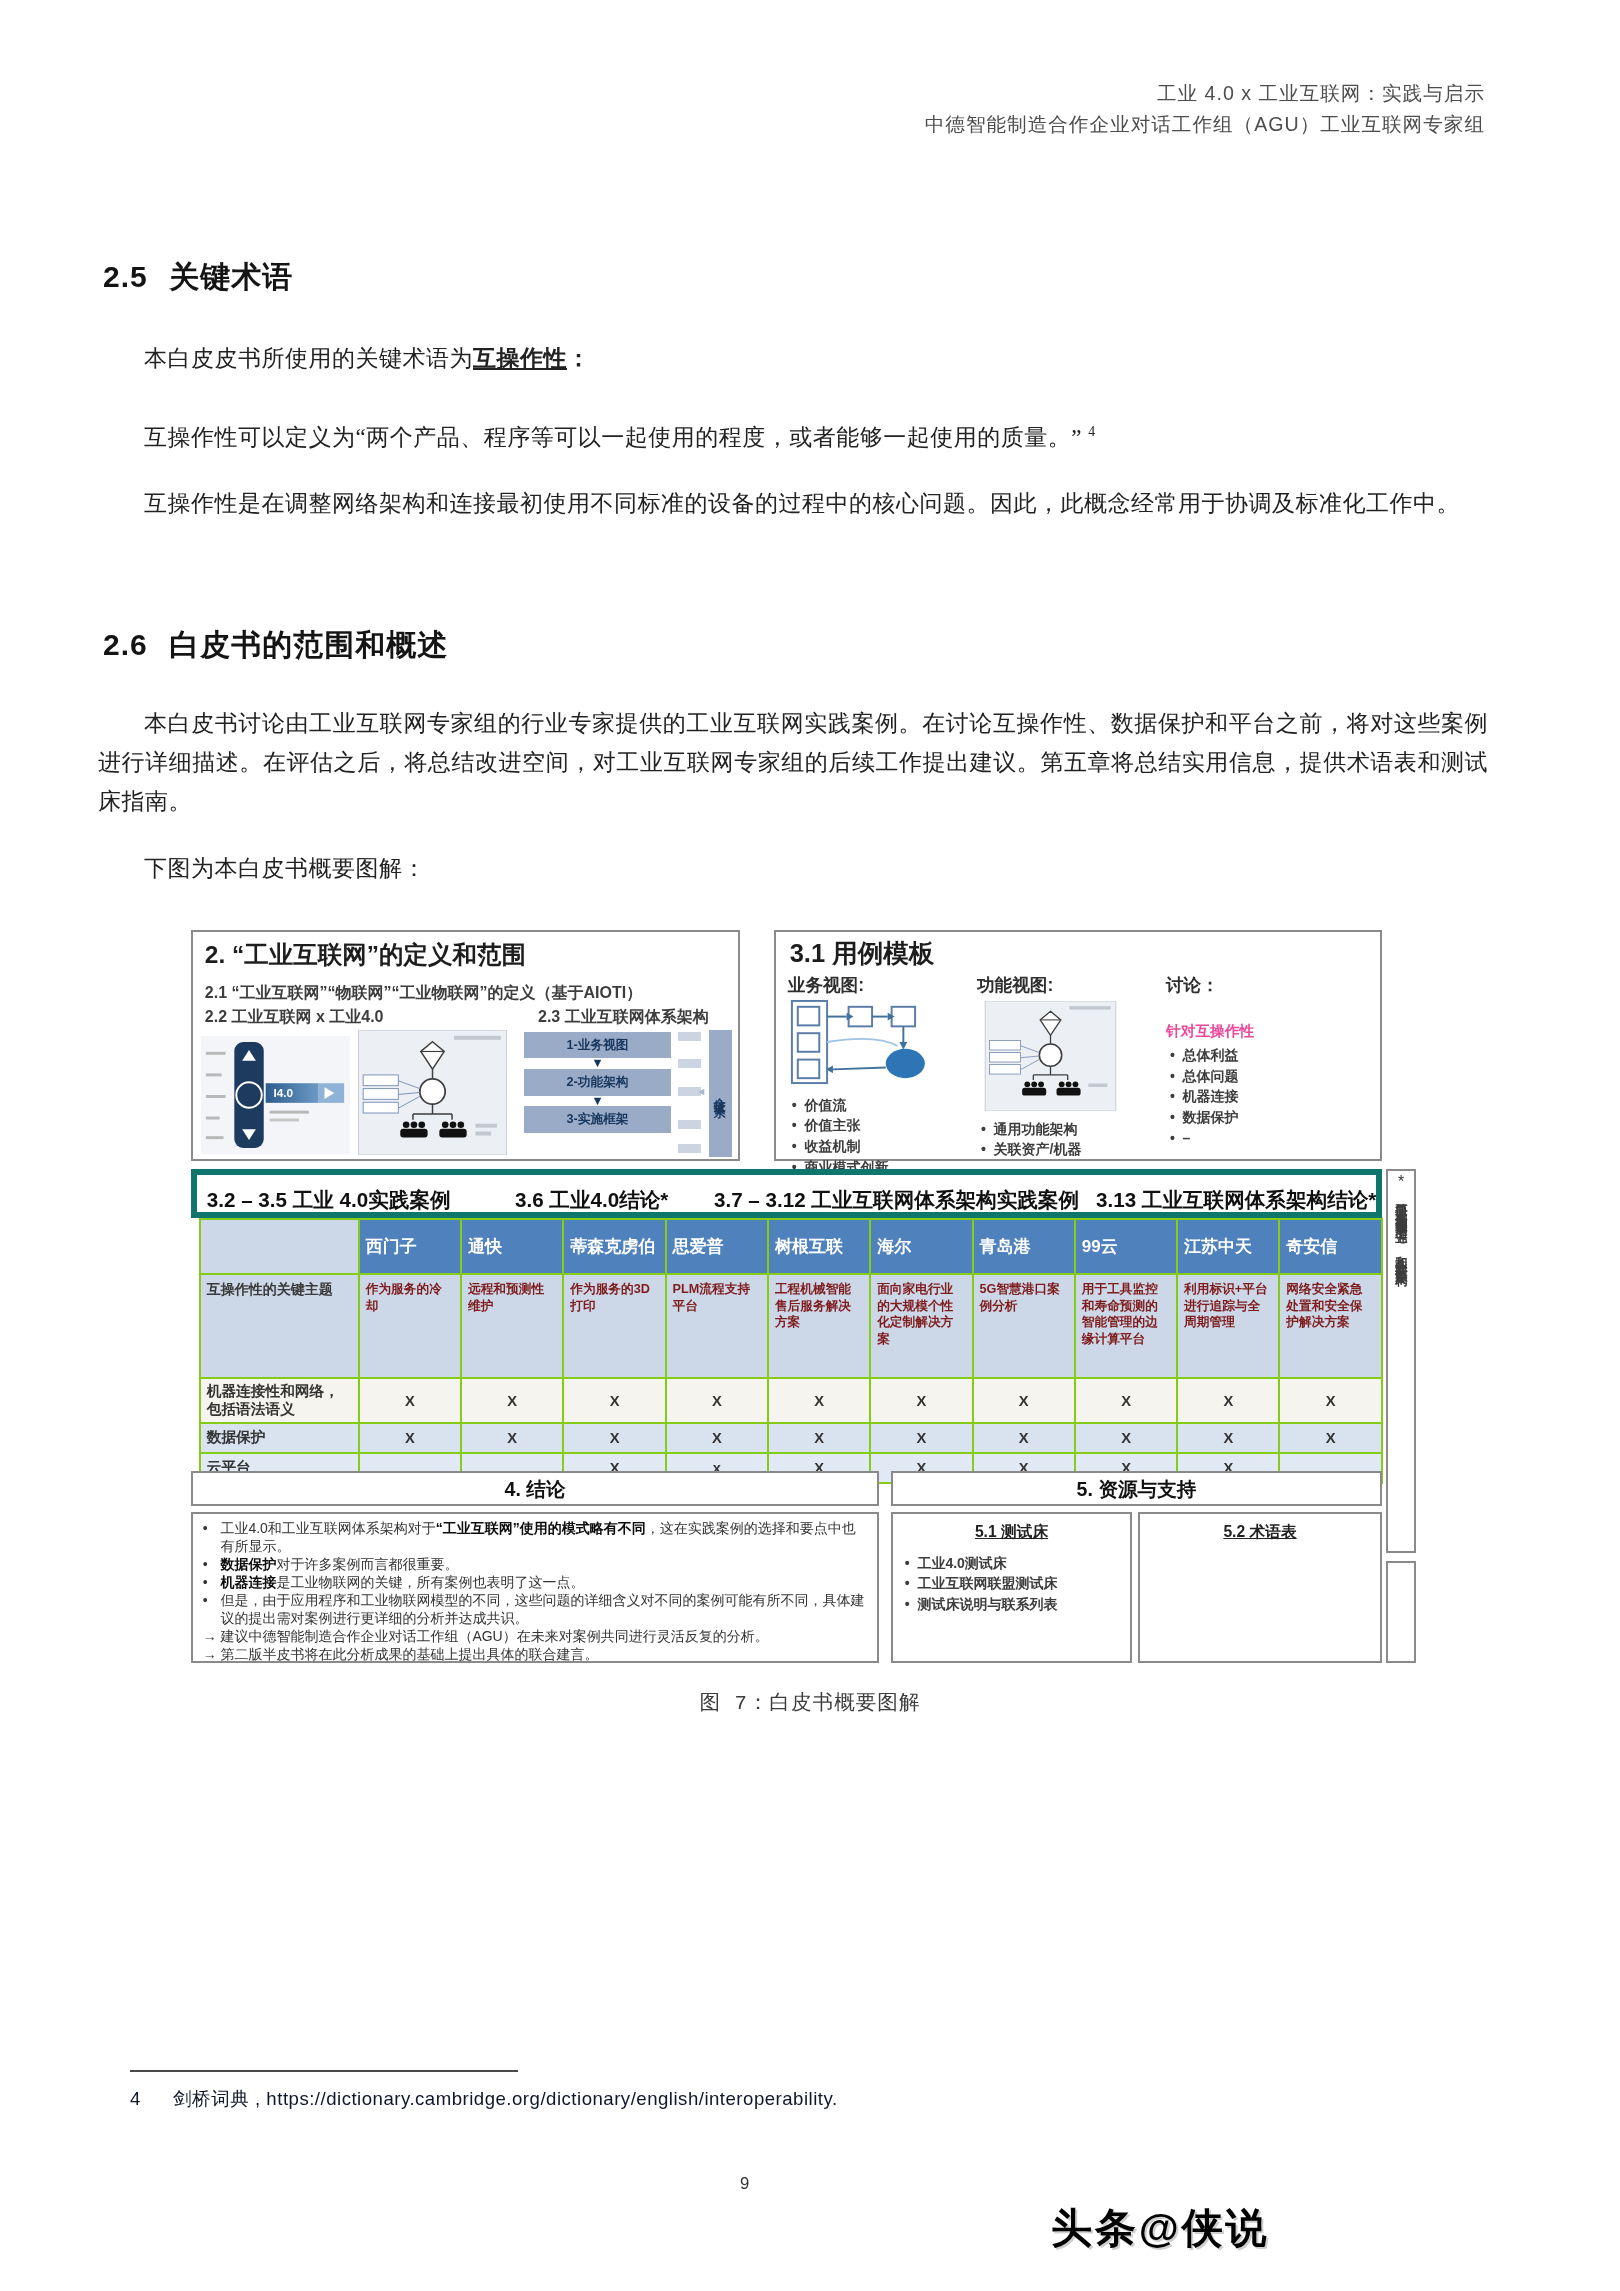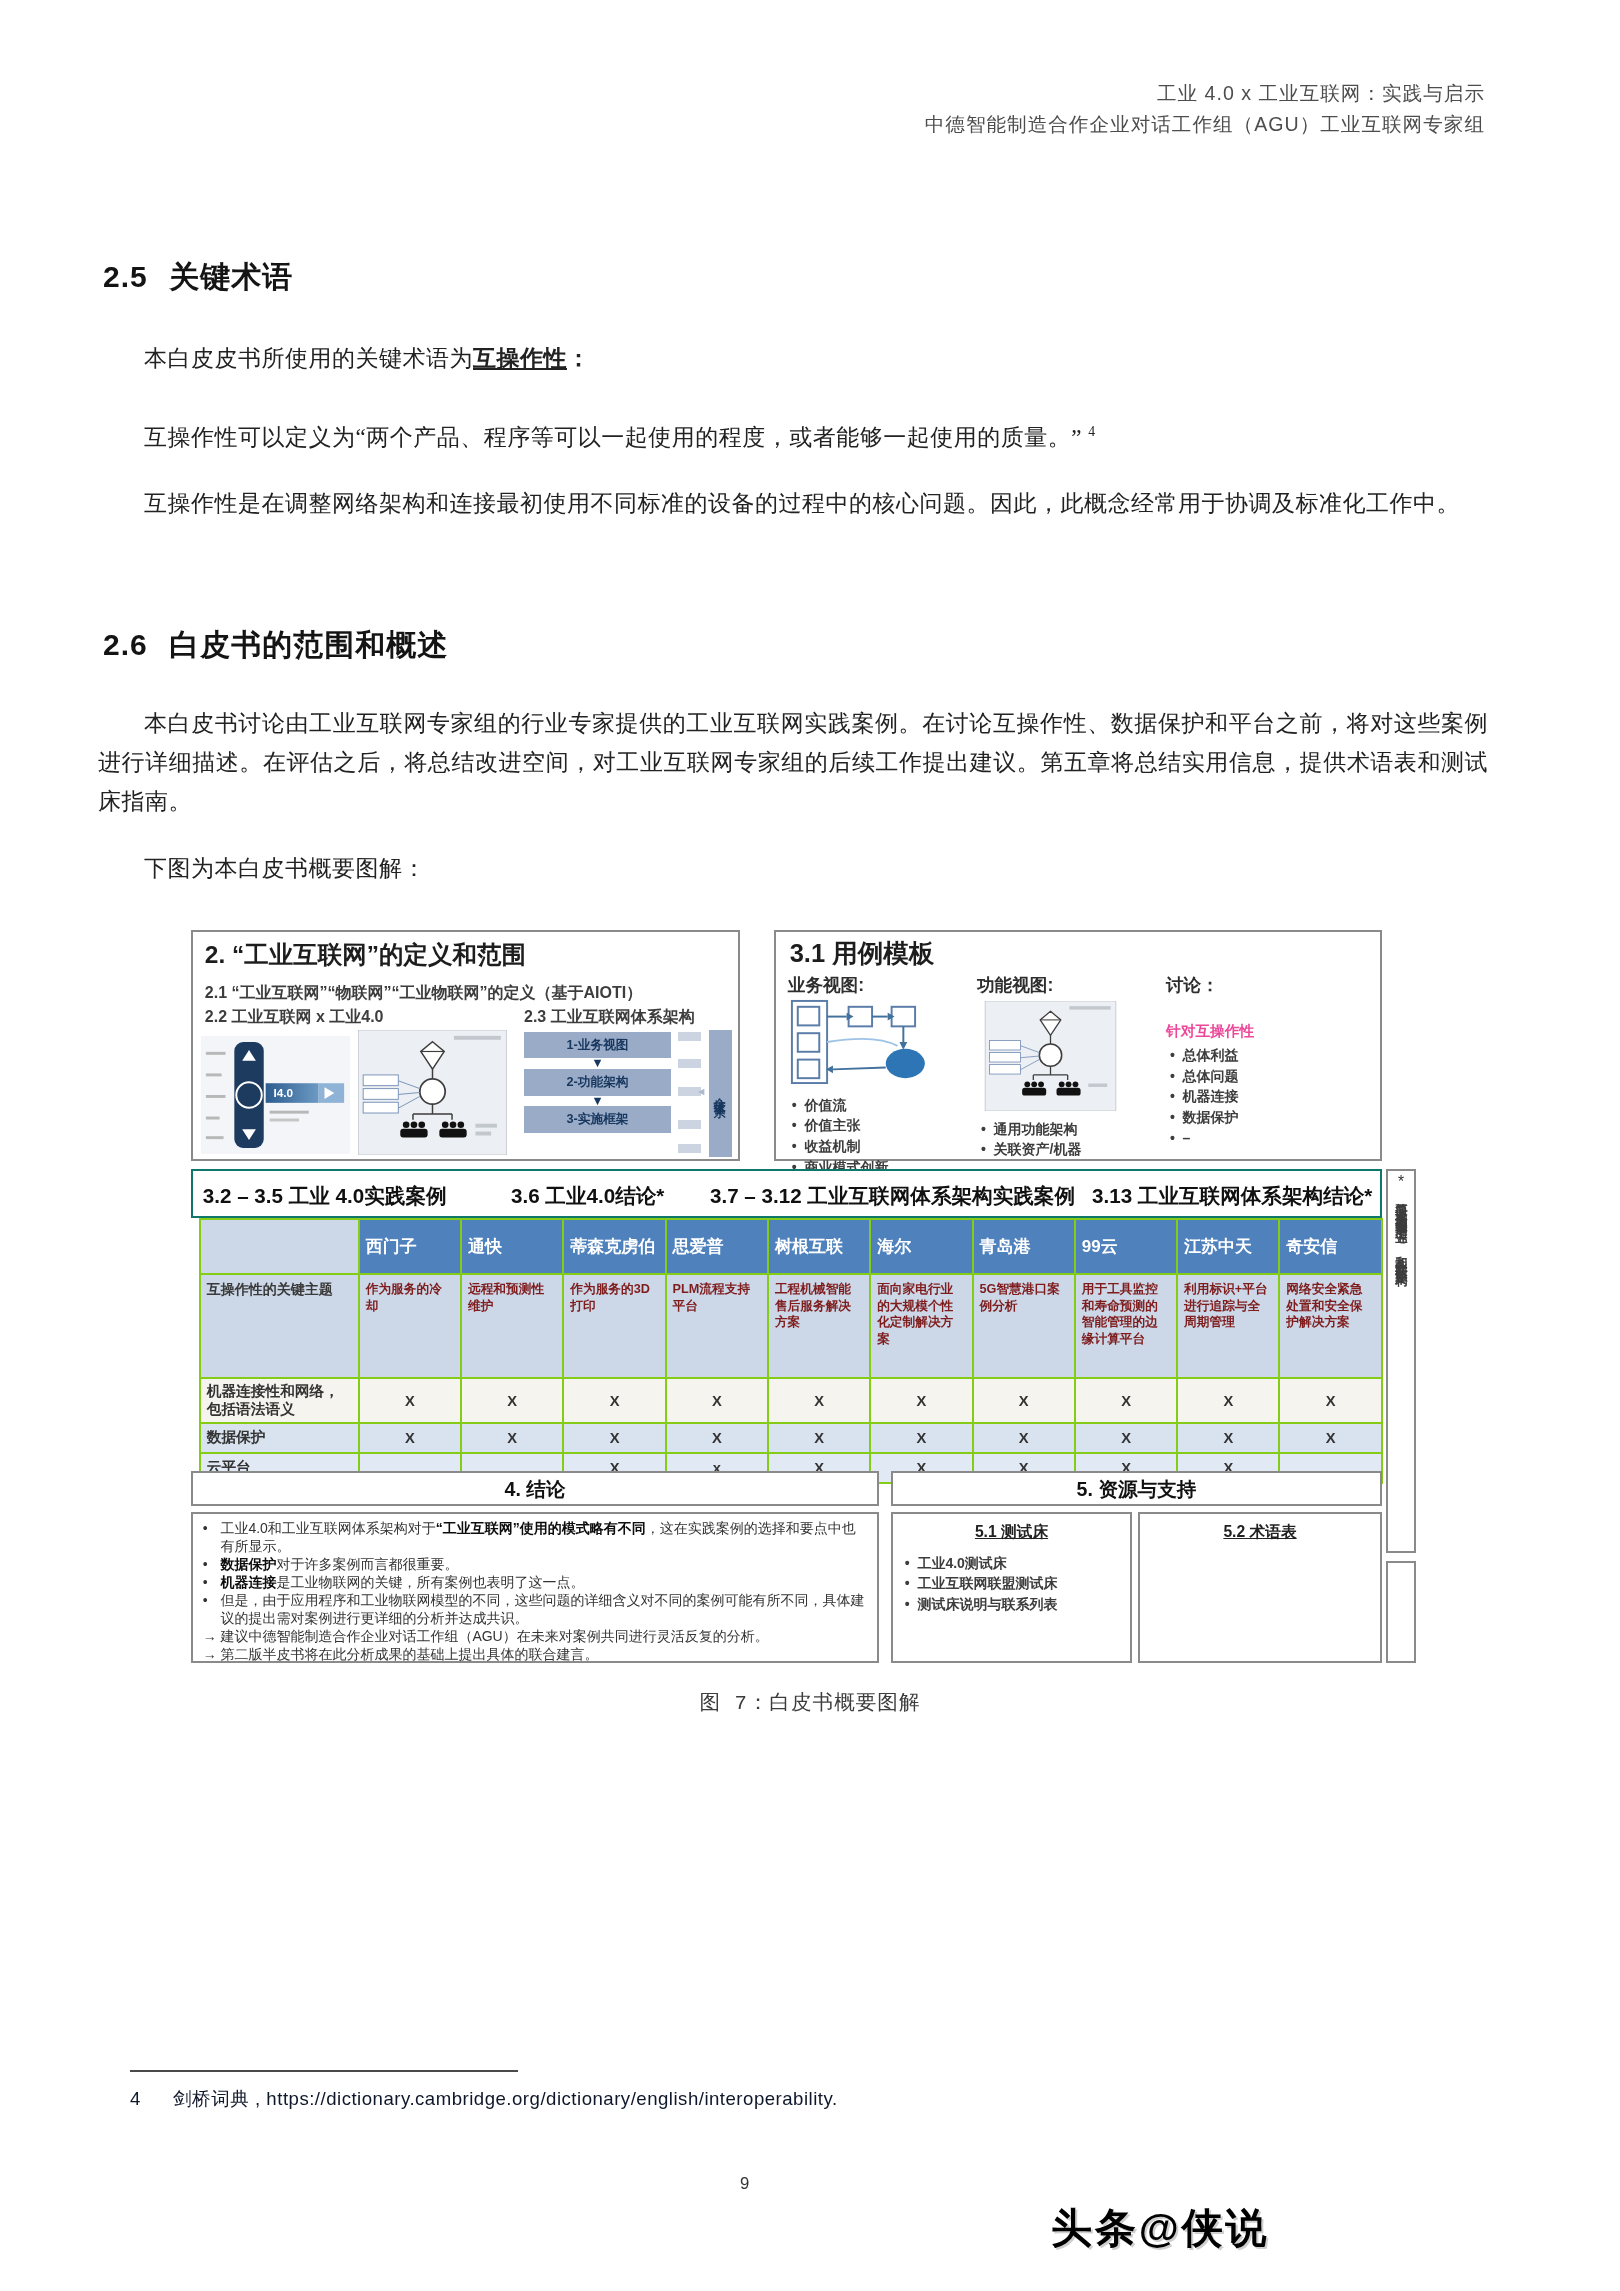--- a/index.html
+++ b/index.html
@@ -39,21 +39,21 @@
         writing-mode:vertical-rl;font-size:11.8px;font-weight:700;display:flex;align-items:center;justify-content:center;letter-spacing:2px;}
   .mini{position:absolute;width:23.5px;height:8.8px;background:#ccd4e2;}
   .mini-arrow{position:absolute;color:#aeb9cc;font-size:10.8px;}
 
   .box-use{left:583px;top:3.9px;width:608px;height:231px;}
   .bu-title{left:13.7px;top:3.9px;font-size:25.5px;font-weight:700;color:#1d1d1d;}
   .bu-h{font-size:17.6px;font-weight:700;color:#2e2e2e;}
   .blist{list-style:none;margin:3.9px 0 0 0;padding:0;font-size:14px;color:#3d3d3d;font-weight:600;line-height:20.6px;}
   .blist li::before{content:"•";margin:0 7.8px 0 3.9px;}
 
-  .band{left:0;top:243px;width:1191px;height:49px;background:#fff;border:2px solid #0f766e;box-sizing:border-box;}
+  .band{left:0;top:243px;width:1191px;height:49px;background:#fff;border:6px solid #0f766e;box-sizing:border-box;}
   .band span{position:absolute;top:10.8px;font-size:20.6px;font-weight:700;color:#101010;white-space:nowrap;}
 
   table.tbl{left:7.8px;top:292px;width:1184px;border-collapse:collapse;table-layout:fixed;}
   .tbl td,.tbl th{border:2px solid #84cc16;box-sizing:border-box;overflow:hidden;}
   .tbl .hd{background:#4f81bd;color:#fff;font-size:17px;font-weight:700;text-align:left;
            vertical-align:middle;padding:2px 5.9px;line-height:19.6px;}
   .tbl .corner{background:#ccd7e7;}
   .row-theme td{background:#ccd7e7;vertical-align:top;padding:5.9px 5.9px;}
   .lblcell{font-size:14px;font-weight:700;color:#3a3a3a;line-height:17.6px;}
   .themecell{font-size:12.7px;font-weight:700;color:#7f1d1d;line-height:16.7px;}
@@ -116,21 +116,21 @@
   </div>
   <div class="abs para indent" style="top:849px;">下图为本白皮书概要图解：</div>
   <div class="abs para indent just" style="top:704px;">本白皮书讨论由工业互联网专家组的行业专家提供的工业互联网实践案例。在讨论互操作性、数据保护和平台之前，将对这些案例进行详细描述。在评估之后，将总结改进空间，对工业互联网专家组的后续工作提出建议。第五章将总结实用信息，提供术语表和测试床指南。</div>
 
   <div class="abs fig">
 
     <div class="abs fbox box-def">
       <div class="abs bd-title">2. “工业互联网”的定义和范围</div>
       <div class="abs bd-item" style="left:11.8px;top:51px;">2.1 “工业互联网”“物联网”“工业物联网”的定义（基于AIOTI）</div>
       <div class="abs bd-item" style="left:11.8px;top:75px;">2.2 工业互联网 x 工业4.0</div>
-      <div class="abs bd-item" style="left:331px;top:75px;">2.3 工业互联网体系架构</div>
+      <div class="abs bd-item" style="left:345px;top:75px;">2.3 工业互联网体系架构</div>
 
       <div class="abs" style="left:7.8px;top:104px;">
         <svg width="149" height="118" viewBox="0 0 152 120">
           <defs>
             <linearGradient id="g1" x1="0" y1="0" x2="1" y2="0">
               <stop offset="0" stop-color="#2c5d8f"></stop>
                 <stop offset="1" stop-color="#6d9ac4"></stop>
             </linearGradient>
           </defs>
           <rect x="0" y="0" width="152" height="120" fill="#f3f5f8"></rect>

